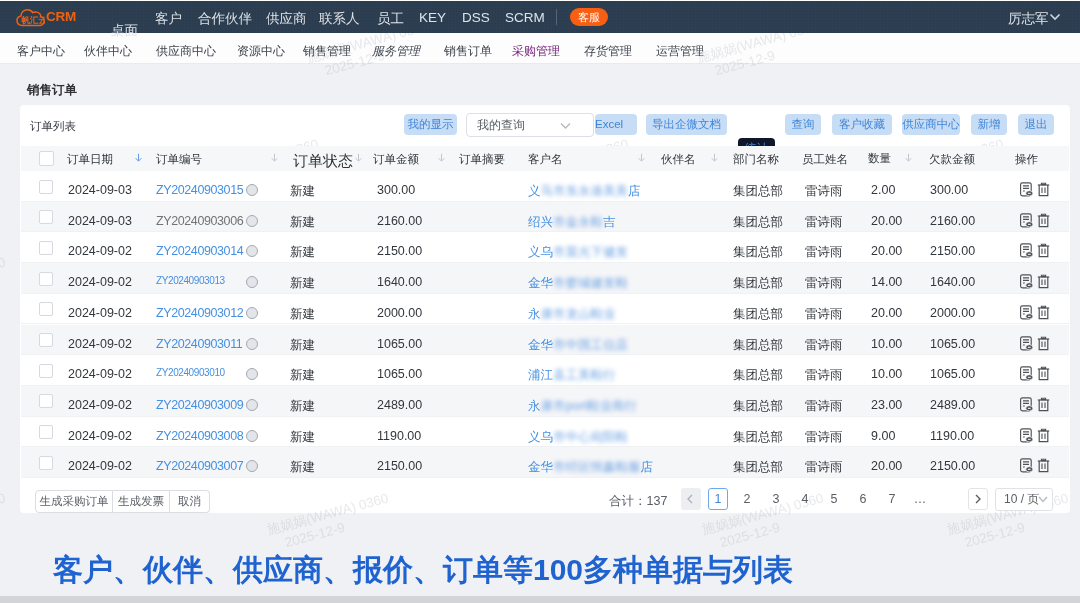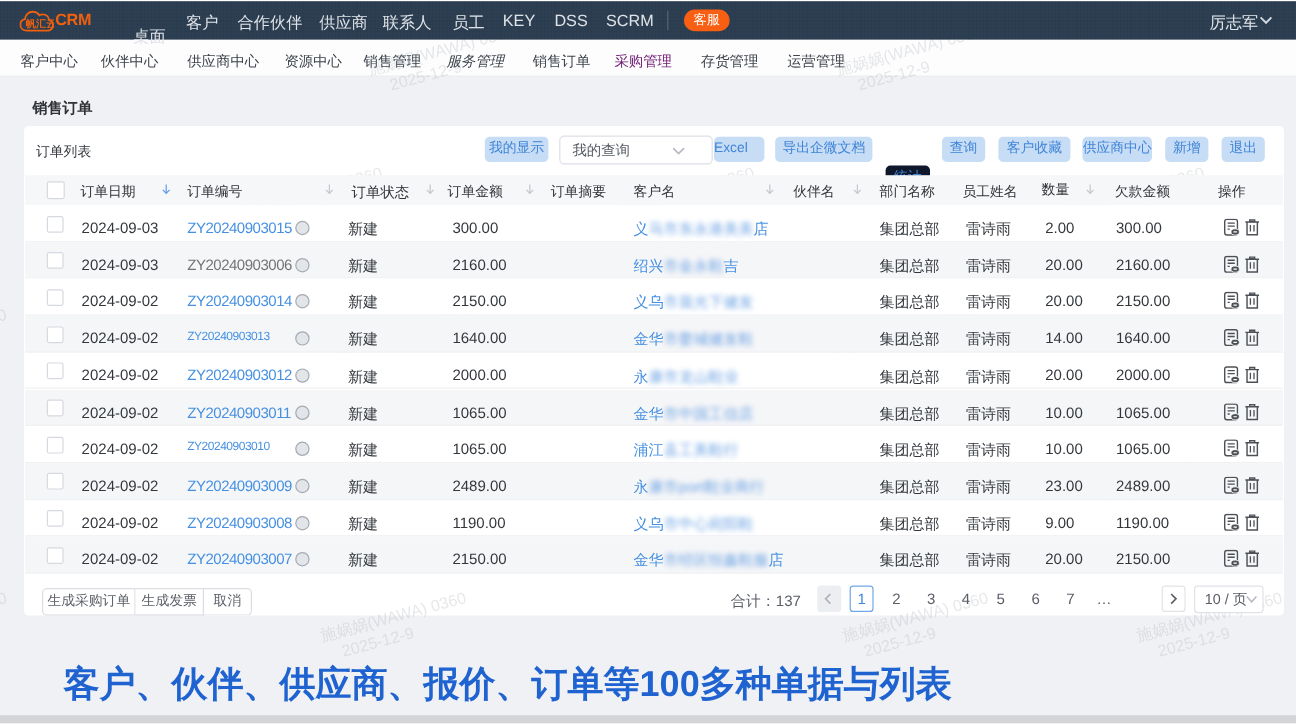--- a/index.html
+++ b/index.html
@@ -72,21 +72,21 @@
 <div class="abs" style="left:738px;top:114px;width:37px;height:21px;background:#0f172a;border-radius:4px;color:#3f85d8;font-size:11.5px;text-align:center;line-height:21px;margin-top:24px;">统计</div>
 <div class="abs" style="left:785px;top:114px;width:36px;height:21px;background:#c7dcf5;border-radius:4px;color:#3f85d8;font-size:11.5px;text-align:center;line-height:21px;">查询</div>
 <div class="abs" style="left:832px;top:114px;width:60px;height:21px;background:#c7dcf5;border-radius:4px;color:#3f85d8;font-size:11.5px;text-align:center;line-height:21px;">客户收藏</div>
 <div class="abs" style="left:902px;top:114px;width:58px;height:21px;background:#c7dcf5;border-radius:4px;color:#3f85d8;font-size:11.5px;text-align:center;line-height:21px;">供应商中心</div>
 <div class="abs" style="left:971px;top:114px;width:36px;height:21px;background:#c7dcf5;border-radius:4px;color:#3f85d8;font-size:11.5px;text-align:center;line-height:21px;">新增</div>
 <div class="abs" style="left:1018px;top:114px;width:36px;height:21px;background:#c7dcf5;border-radius:4px;color:#3f85d8;font-size:11.5px;text-align:center;line-height:21px;">退出</div>
 <div class="abs" style="left:21px;top:146px;width:1048px;height:25px;background:#f6f7f9;"></div>
 <div class="abs" style="left:39px;top:151px;width:15px;height:15px;background:#fff;border:1px solid #d6d9df;border-radius:2px;"></div>
 <div class="abs" style="left:67px;top:152px;font-size:11.5px;color:#303338;">订单日期</div>
 <div class="abs" style="left:156px;top:152px;font-size:11.5px;color:#303338;">订单编号</div>
-<div class="abs" style="left:293px;top:152px;font-size:12px;color:#303338;">订单状态</div>
+<div class="abs" style="left:293px;top:152px;font-size:15px;color:#303338;">订单状态</div>
 <div class="abs" style="left:373px;top:152px;font-size:11.5px;color:#303338;">订单金额</div>
 <div class="abs" style="left:459px;top:152px;font-size:11.5px;color:#303338;">订单摘要</div>
 <div class="abs" style="left:528px;top:152px;font-size:11.5px;color:#303338;">客户名</div>
 <div class="abs" style="left:661px;top:152px;font-size:11.5px;color:#303338;">伙伴名</div>
 <div class="abs" style="left:733px;top:152px;font-size:11.5px;color:#303338;">部门名称</div>
 <div class="abs" style="left:802px;top:152px;font-size:11.5px;color:#303338;">员工姓名</div>
 <div class="abs" style="left:868px;top:151px;font-size:11.5px;color:#303338;text-align:right;">数量</div>
 <div class="abs" style="left:929px;top:152px;font-size:11.5px;color:#303338;">欠款金额</div>
 <div class="abs" style="left:1015px;top:152px;font-size:11.5px;color:#303338;">操作</div>
 <svg class="abs" style="left:134px;top:153px" width="9" height="10" viewBox="0 0 9 10">

